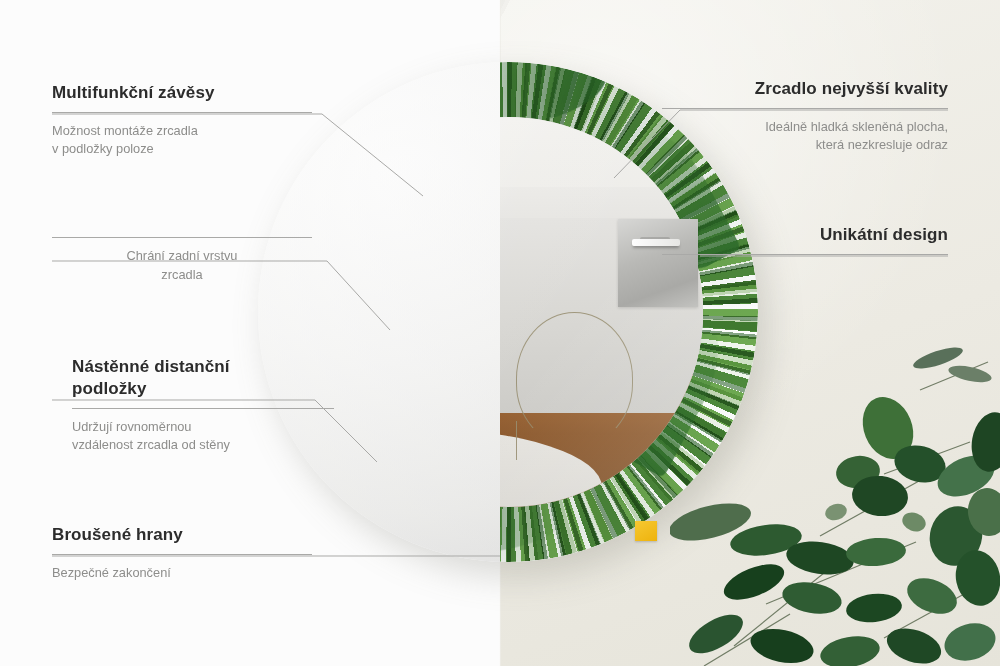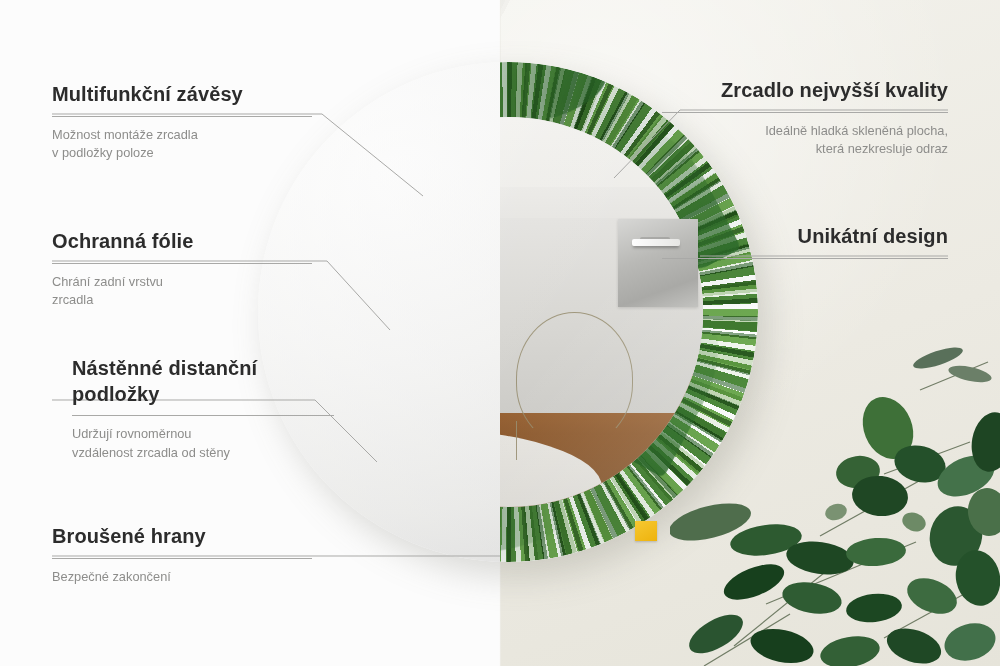--- a/index.html
+++ b/index.html
@@ -178,21 +178,21 @@
     box-shadow:0 1px 2px rgba(0,0,0,0.18);
   }
 
   
   .plant { position:absolute; right:0; bottom:0; width:330px; height:320px; }
   .plant svg{ width:100%; height:100%; display:block; }
 
   
   .callout { position:absolute; }
   .callout .title{
-    font-size:20px; font-weight:bold; color:#2c2c2c; letter-spacing:0.1px;
+    font-size:17px; font-weight:bold; color:#2c2c2c; letter-spacing:0.1px;
     line-height:1.28;
   }
   .callout .rule{
     height:1px; background:#a9a9a7; margin:8px 0 9px 0;
   }
   .callout .desc{
     font-size:12.8px; color:#8d8d8b; line-height:1.46; font-weight:normal;
   }
   .callout.left { text-align:left; }
   .callout.right { text-align:right; }
@@ -307,23 +307,22 @@
   </svg>
 
   <div class="callout left" style="left:52px; top:82px; width:260px;">
     <div class="title">Multifunkční závěsy</div>
     <div class="rule"></div>
     <div class="desc" style="white-space:pre-line;">Možnost montáže zrcadla
 v podložky poloze</div>
   </div>
 
   <div class="callout left" style="left:52px; top:229px; width:260px;">
-    <div class="title">Ochranná fólie</div>
-    <div class="rule"></div>
-    <div class="desc" style="white-space:pre-line;">Chrání zadní vrstvu
+    <div class="rule"></div>
+    <div class="desc" style="white-space:pre-line;text-align:center;">Chrání zadní vrstvu
 zrcadla</div>
   </div>
 
   <div class="callout left" style="left:52px; top:356px; width:262px;margin-left:20px;">
     <div class="title" style="white-space:pre-line;">Nástěnné distanční
 podložky</div>
     <div class="rule"></div>
     <div class="desc" style="white-space:pre-line;">Udržují rovnoměrnou
 vzdálenost zrcadla od stěny</div>
   </div>

